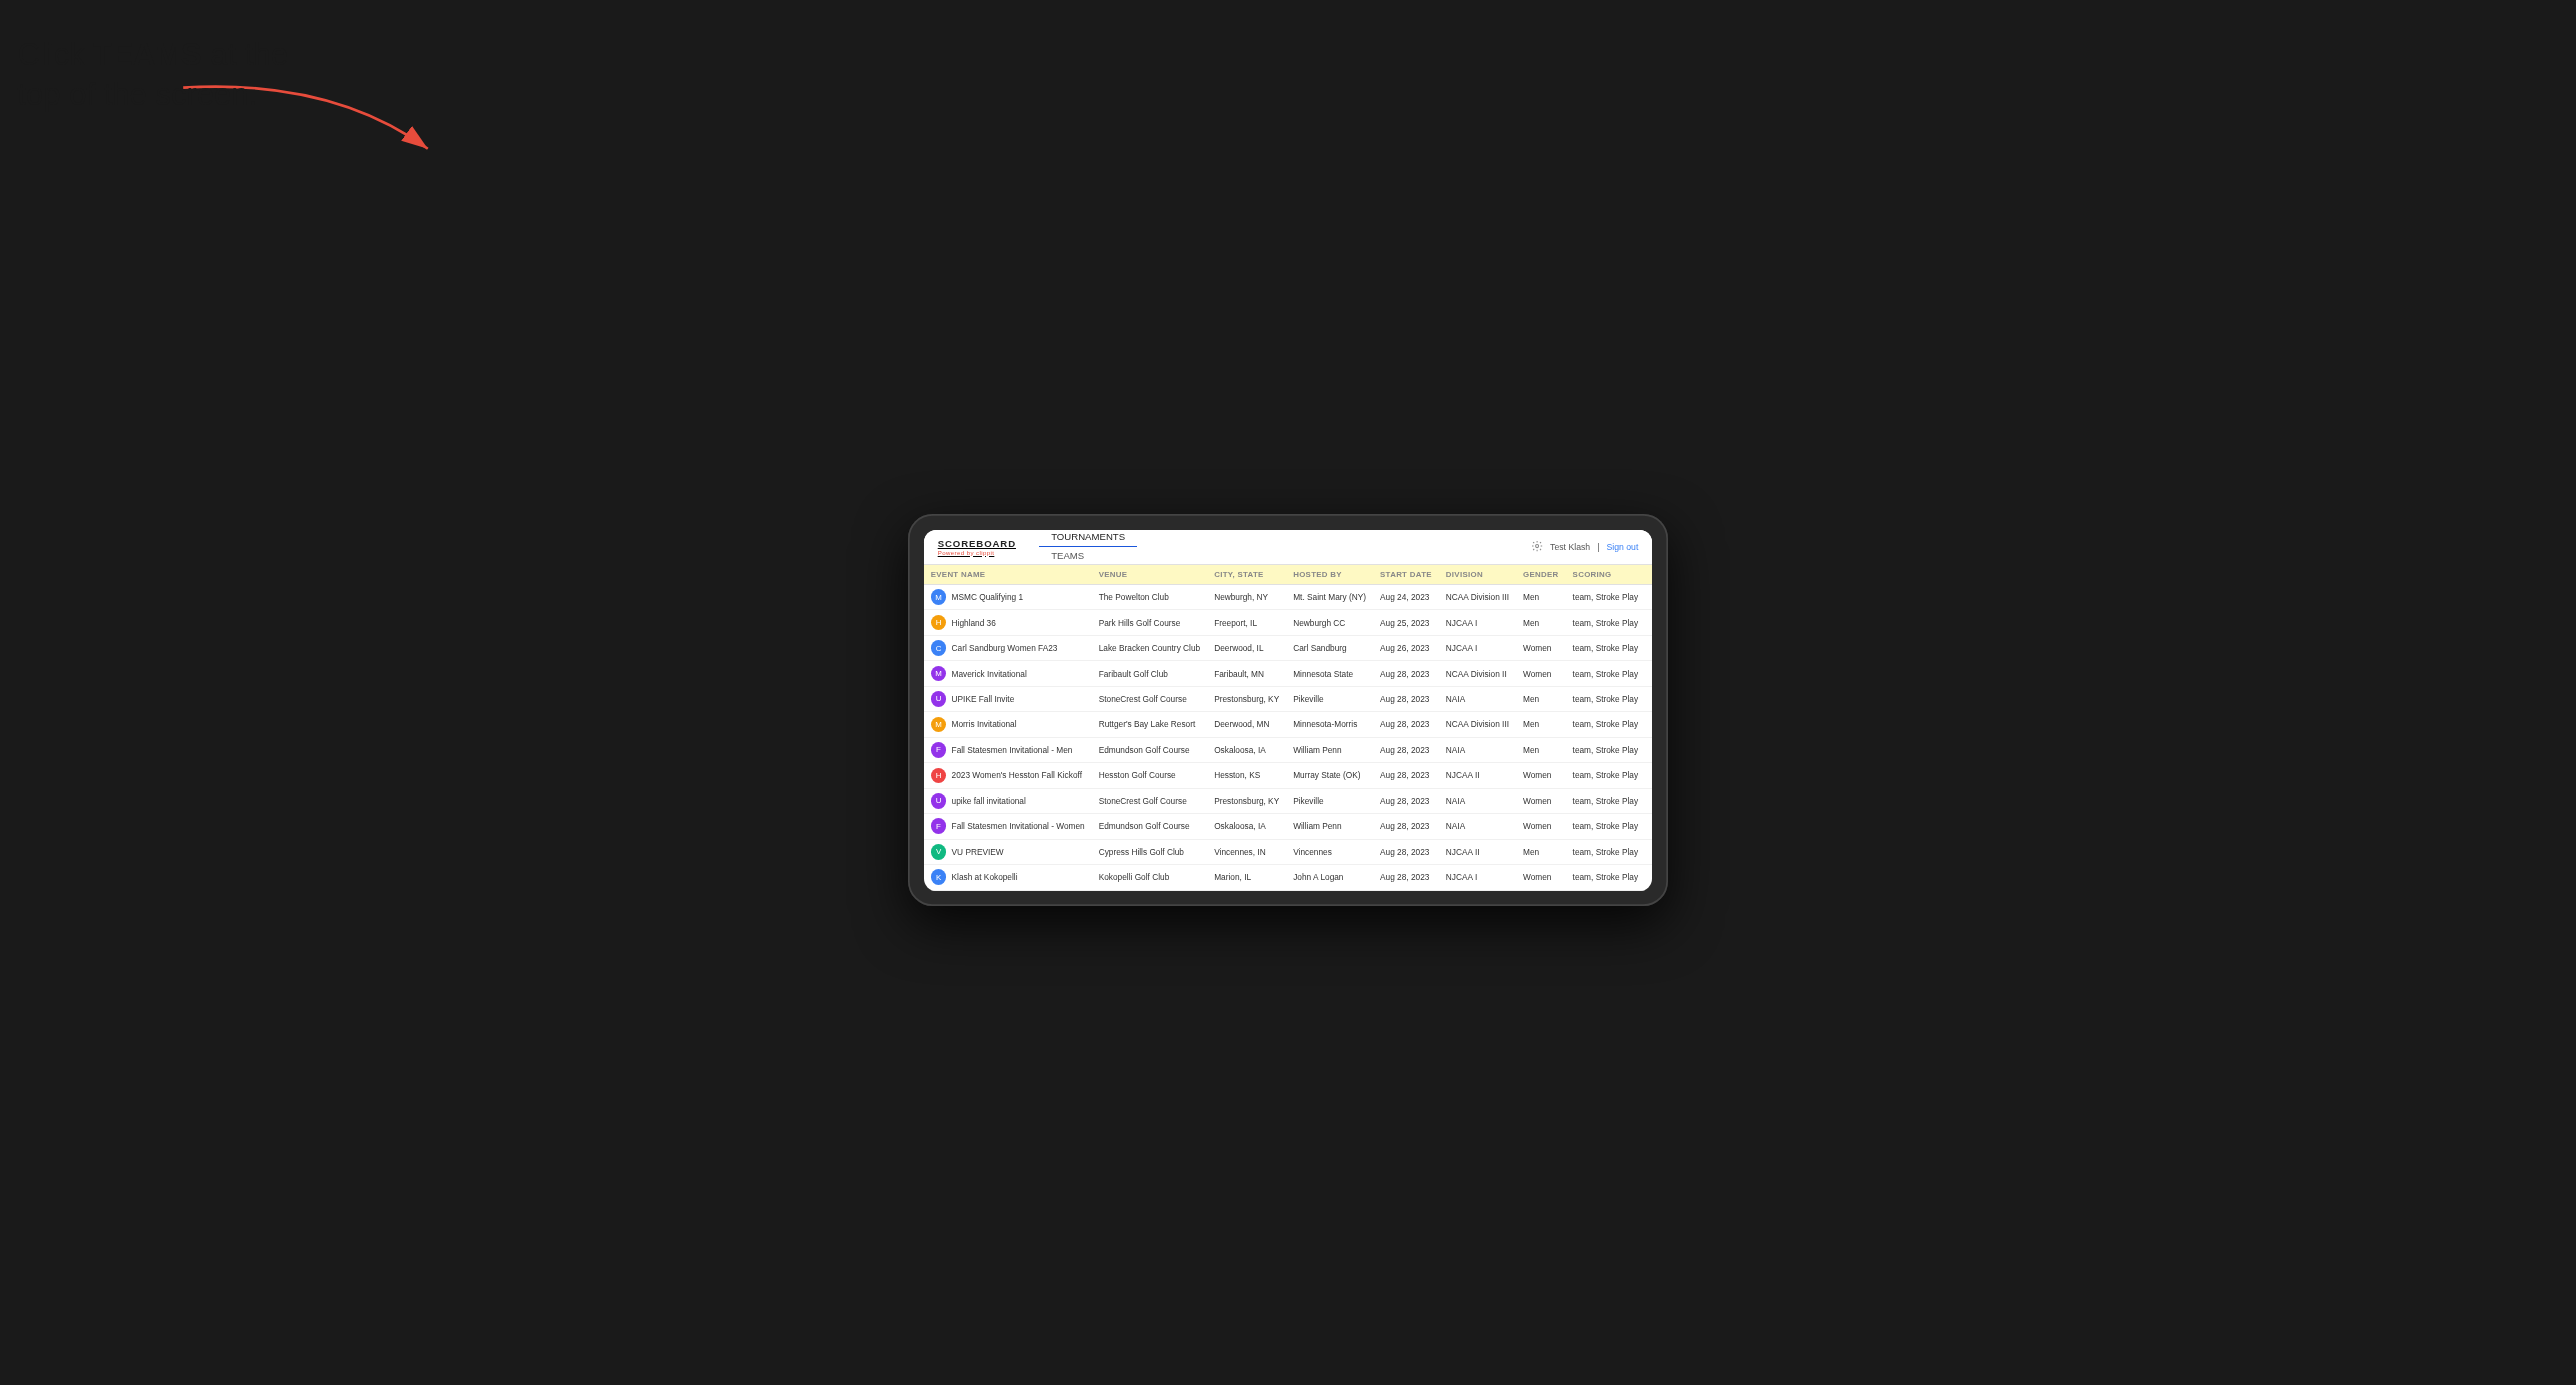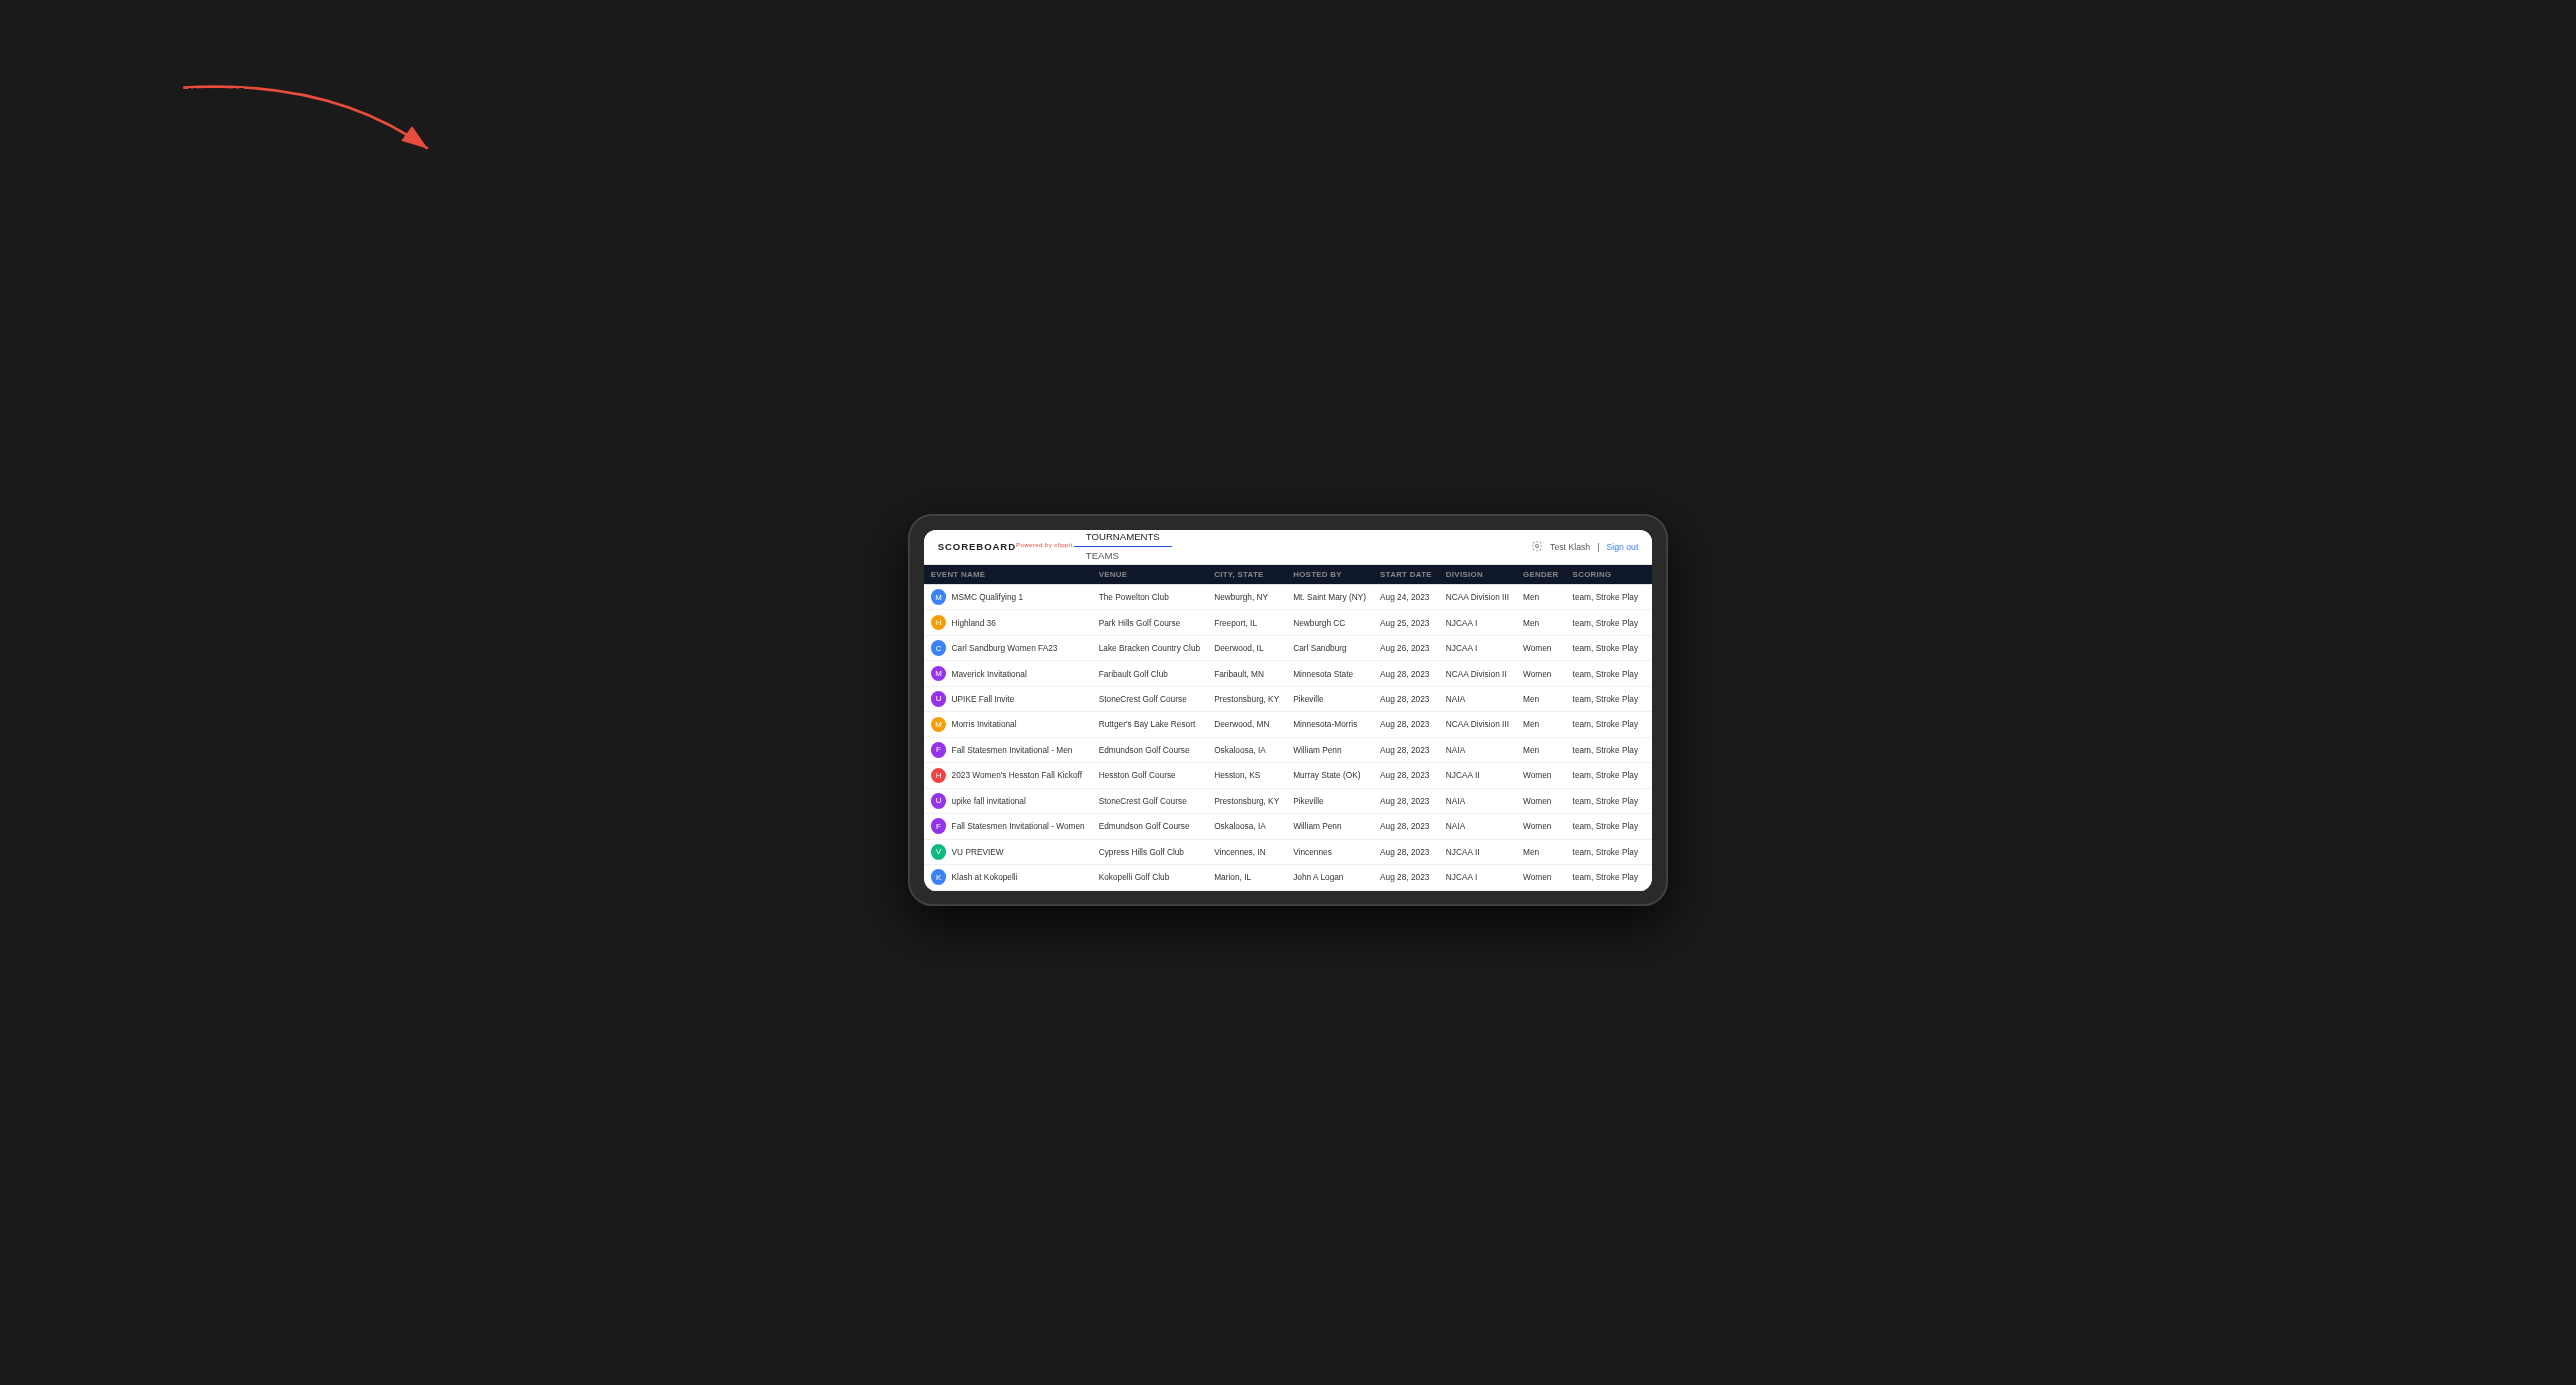--- a/index.html
+++ b/index.html
@@ -51,21 +51,23 @@
       display: flex;
       align-items: center;
       padding: 7px 14px;
       border-bottom: 0.9px solid #e0e0e0;
       background: #fff;
       height: 35px;
     }
 
     .logo-area {
       display: flex;
-      margin-right: 1px;
+      flex-direction: column;
+      margin-right: 23px;
+      text-decoration: underline;
     }
     .logo-title {
       font-size: 9.6px;
       font-weight: 800;
       color: #222;
       letter-spacing: 0.9px;
     }
     .logo-sub {
       font-size: 6.1px;
       color: #e74c3c;
@@ -164,21 +166,21 @@
     }
 
     
     .data-table {
       width: 100%;
       border-collapse: collapse;
       font-size: 8.3px;
     }
 
     .data-table thead tr {
-      background: #0f172a;
+      background: #fef9c3;
       border-bottom: 0.9px solid #e0e0e0;
       padding-left: 28px;
     }
 
     .data-table th {
       padding: 5.2px 7px;
       text-align: left;
       color: #888;
       font-weight: 600;
       font-size: 7.9px;

